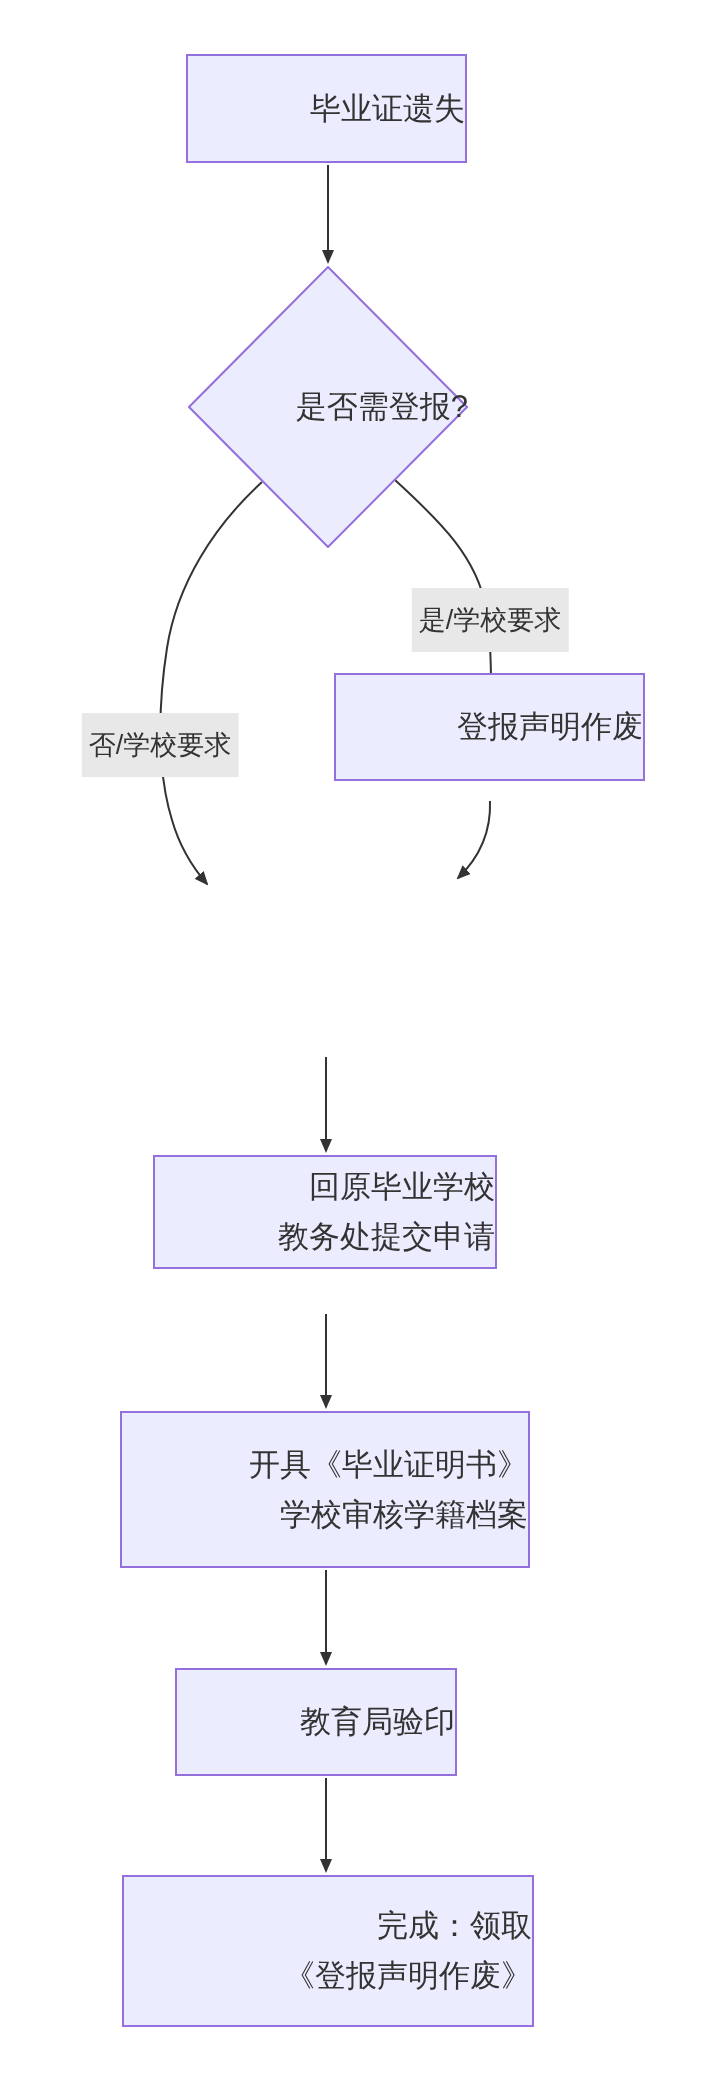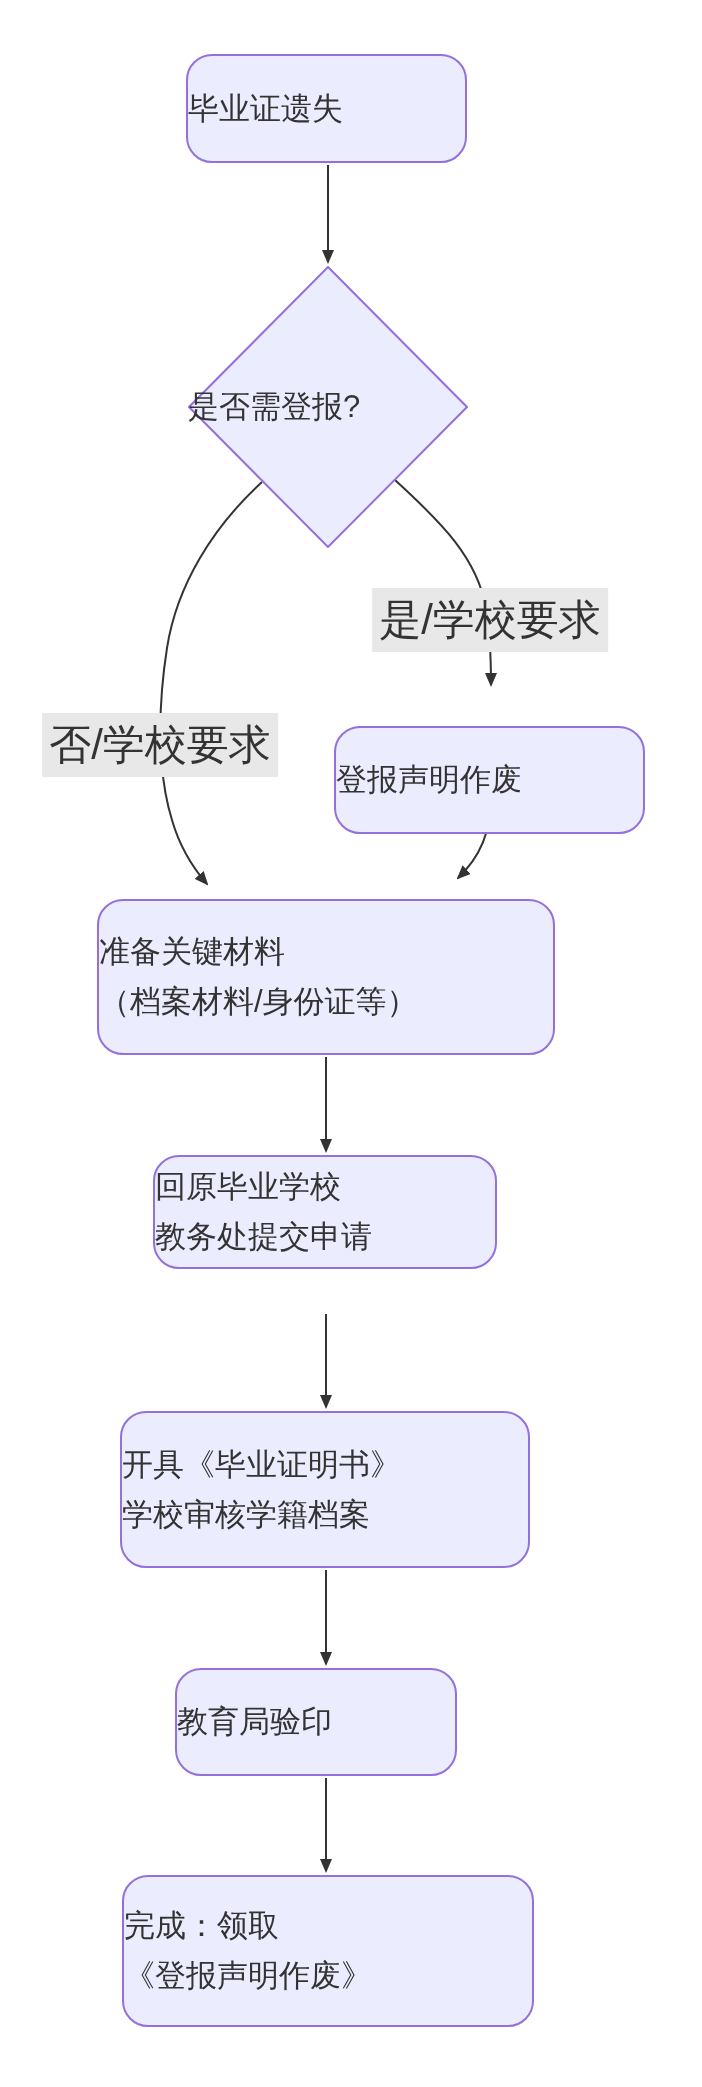--- a/index.html
+++ b/index.html
@@ -20,27 +20,26 @@
   svg.edges path.edge {
     fill: none;
     stroke: #333333;
     stroke-width: 2px;
   }
   .node {
     position: absolute;
     box-sizing: border-box;
     display: flex;
     flex-direction: column;
-    align-items: flex-start;
+    align-items: flex-end;
     justify-content: center;
     text-align: center;
     font-size: 31px;
     line-height: 50px;
     color: #333333;
-    border-radius: 26px;
   }
   .node.rect {
     background: #ECECFF;
     border: 2px solid #9370DB;
   }
   .node.diamond { background: transparent; border: none; }
   .node.diamond svg.diamond-shape {
     position: absolute;
     left: 0; top: 0;
   }
@@ -48,21 +47,21 @@
     fill: #ECECFF;
     stroke: #9370DB;
     stroke-width: 2px;
   }
   .node .label { position: relative; z-index: 1; }
   .edge-label {
     position: absolute;
     transform: translate(-50%, -50%);
     background: #e8e8e8;
     color: #333333;
-    font-size: 42px;
+    font-size: 27px;
     line-height: 40px;
     padding: 12px 7px;
     white-space: nowrap;
     z-index: 2;
   }
 </style>
 </head>
 <body>
 
 <div class="canvas">
@@ -91,28 +90,24 @@
     <svg class="diamond-shape" width="280" height="282" viewBox="0 0 280 282">
       <polygon points="140,1 279,141 140,281 1,141"></polygon>
     </svg>
     <span class="label">是否需登报?</span>
   </div>
 
   <div class="edge-label" style="left:490px; top:620px">是/学校要求</div>
 
   <div class="edge-label" style="left:160px; top:745px">否/学校要求</div>
 
-  <div class="node rect" style="left:334px; top:726px; width:311px; height:108px">
+  <div class="node rect" style="left:334px; top:673px; width:311px; height:108px">
     <span class="label">登报声明作废</span>
   </div>
 
-  <div class="node rect" style="left:97px; top:899px; width:458px; height:156px">
-    <span class="label">准备关键材料</span>
-    <span class="label">（档案材料/身份证等）</span>
-  </div>
 
   <div class="node rect" style="left:153px; top:1155px; width:344px; height:114px">
     <span class="label">回原毕业学校</span>
     <span class="label">教务处提交申请</span>
   </div>
 
   <div class="node rect" style="left:120px; top:1411px; width:410px; height:157px">
     <span class="label">开具《毕业证明书》</span>
     <span class="label">学校审核学籍档案</span>
   </div>

